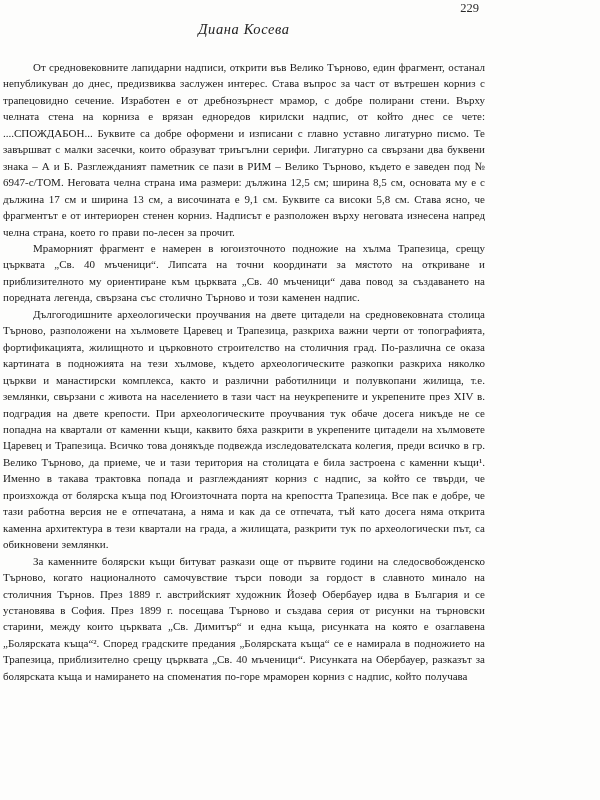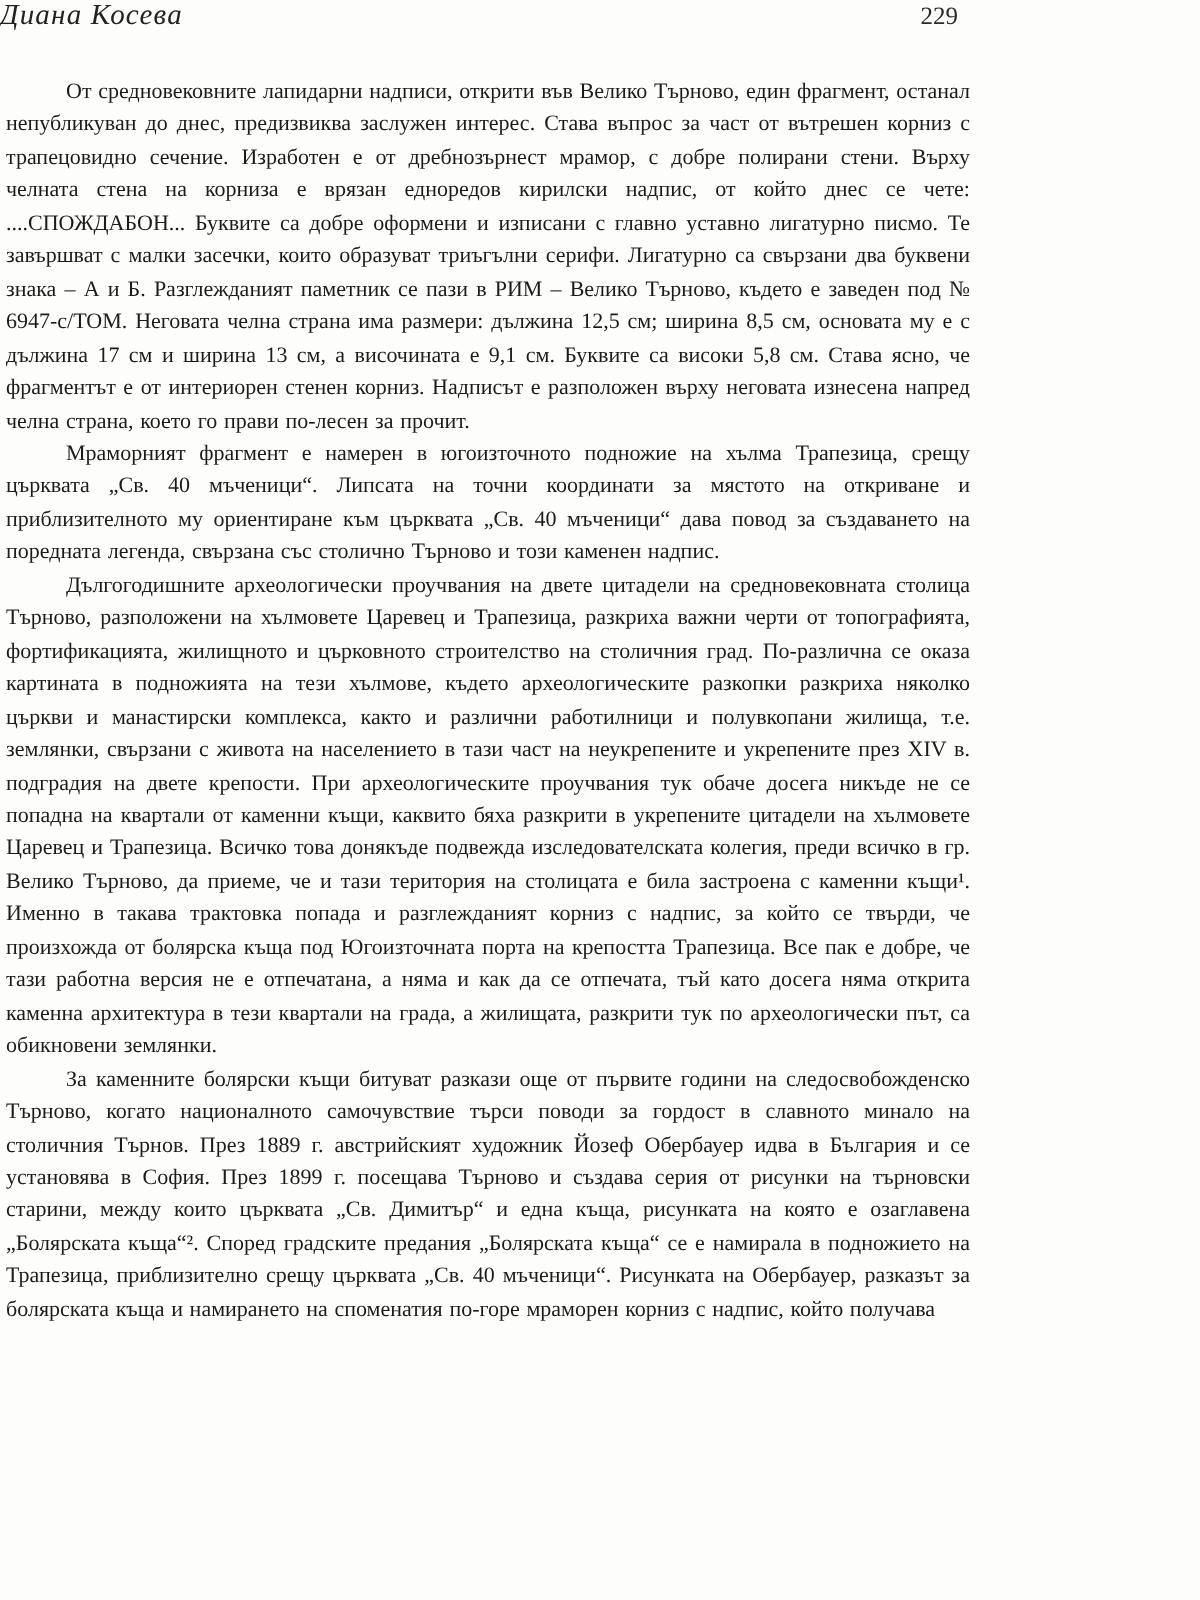--- a/index.html
+++ b/index.html
@@ -27,20 +27,22 @@
     margin: 25px 0 0 0;
     text-align: center;
     font-size: 17.5px;
     line-height: 23px;
     font-weight: bold;
     letter-spacing: 0.8px;
     color: #131313;
   }
   .title-line { display: block; }
   .author {
+    margin-top: 21px;
+    text-align: center;
     font-style: italic;
     font-size: 14.5px;
     letter-spacing: 0.6px;
     color: #222;
   }
   .body-text {
     margin-top: 21px;
     padding: 0 3px;
     font-size: 11px;
     line-height: 16.45px;

